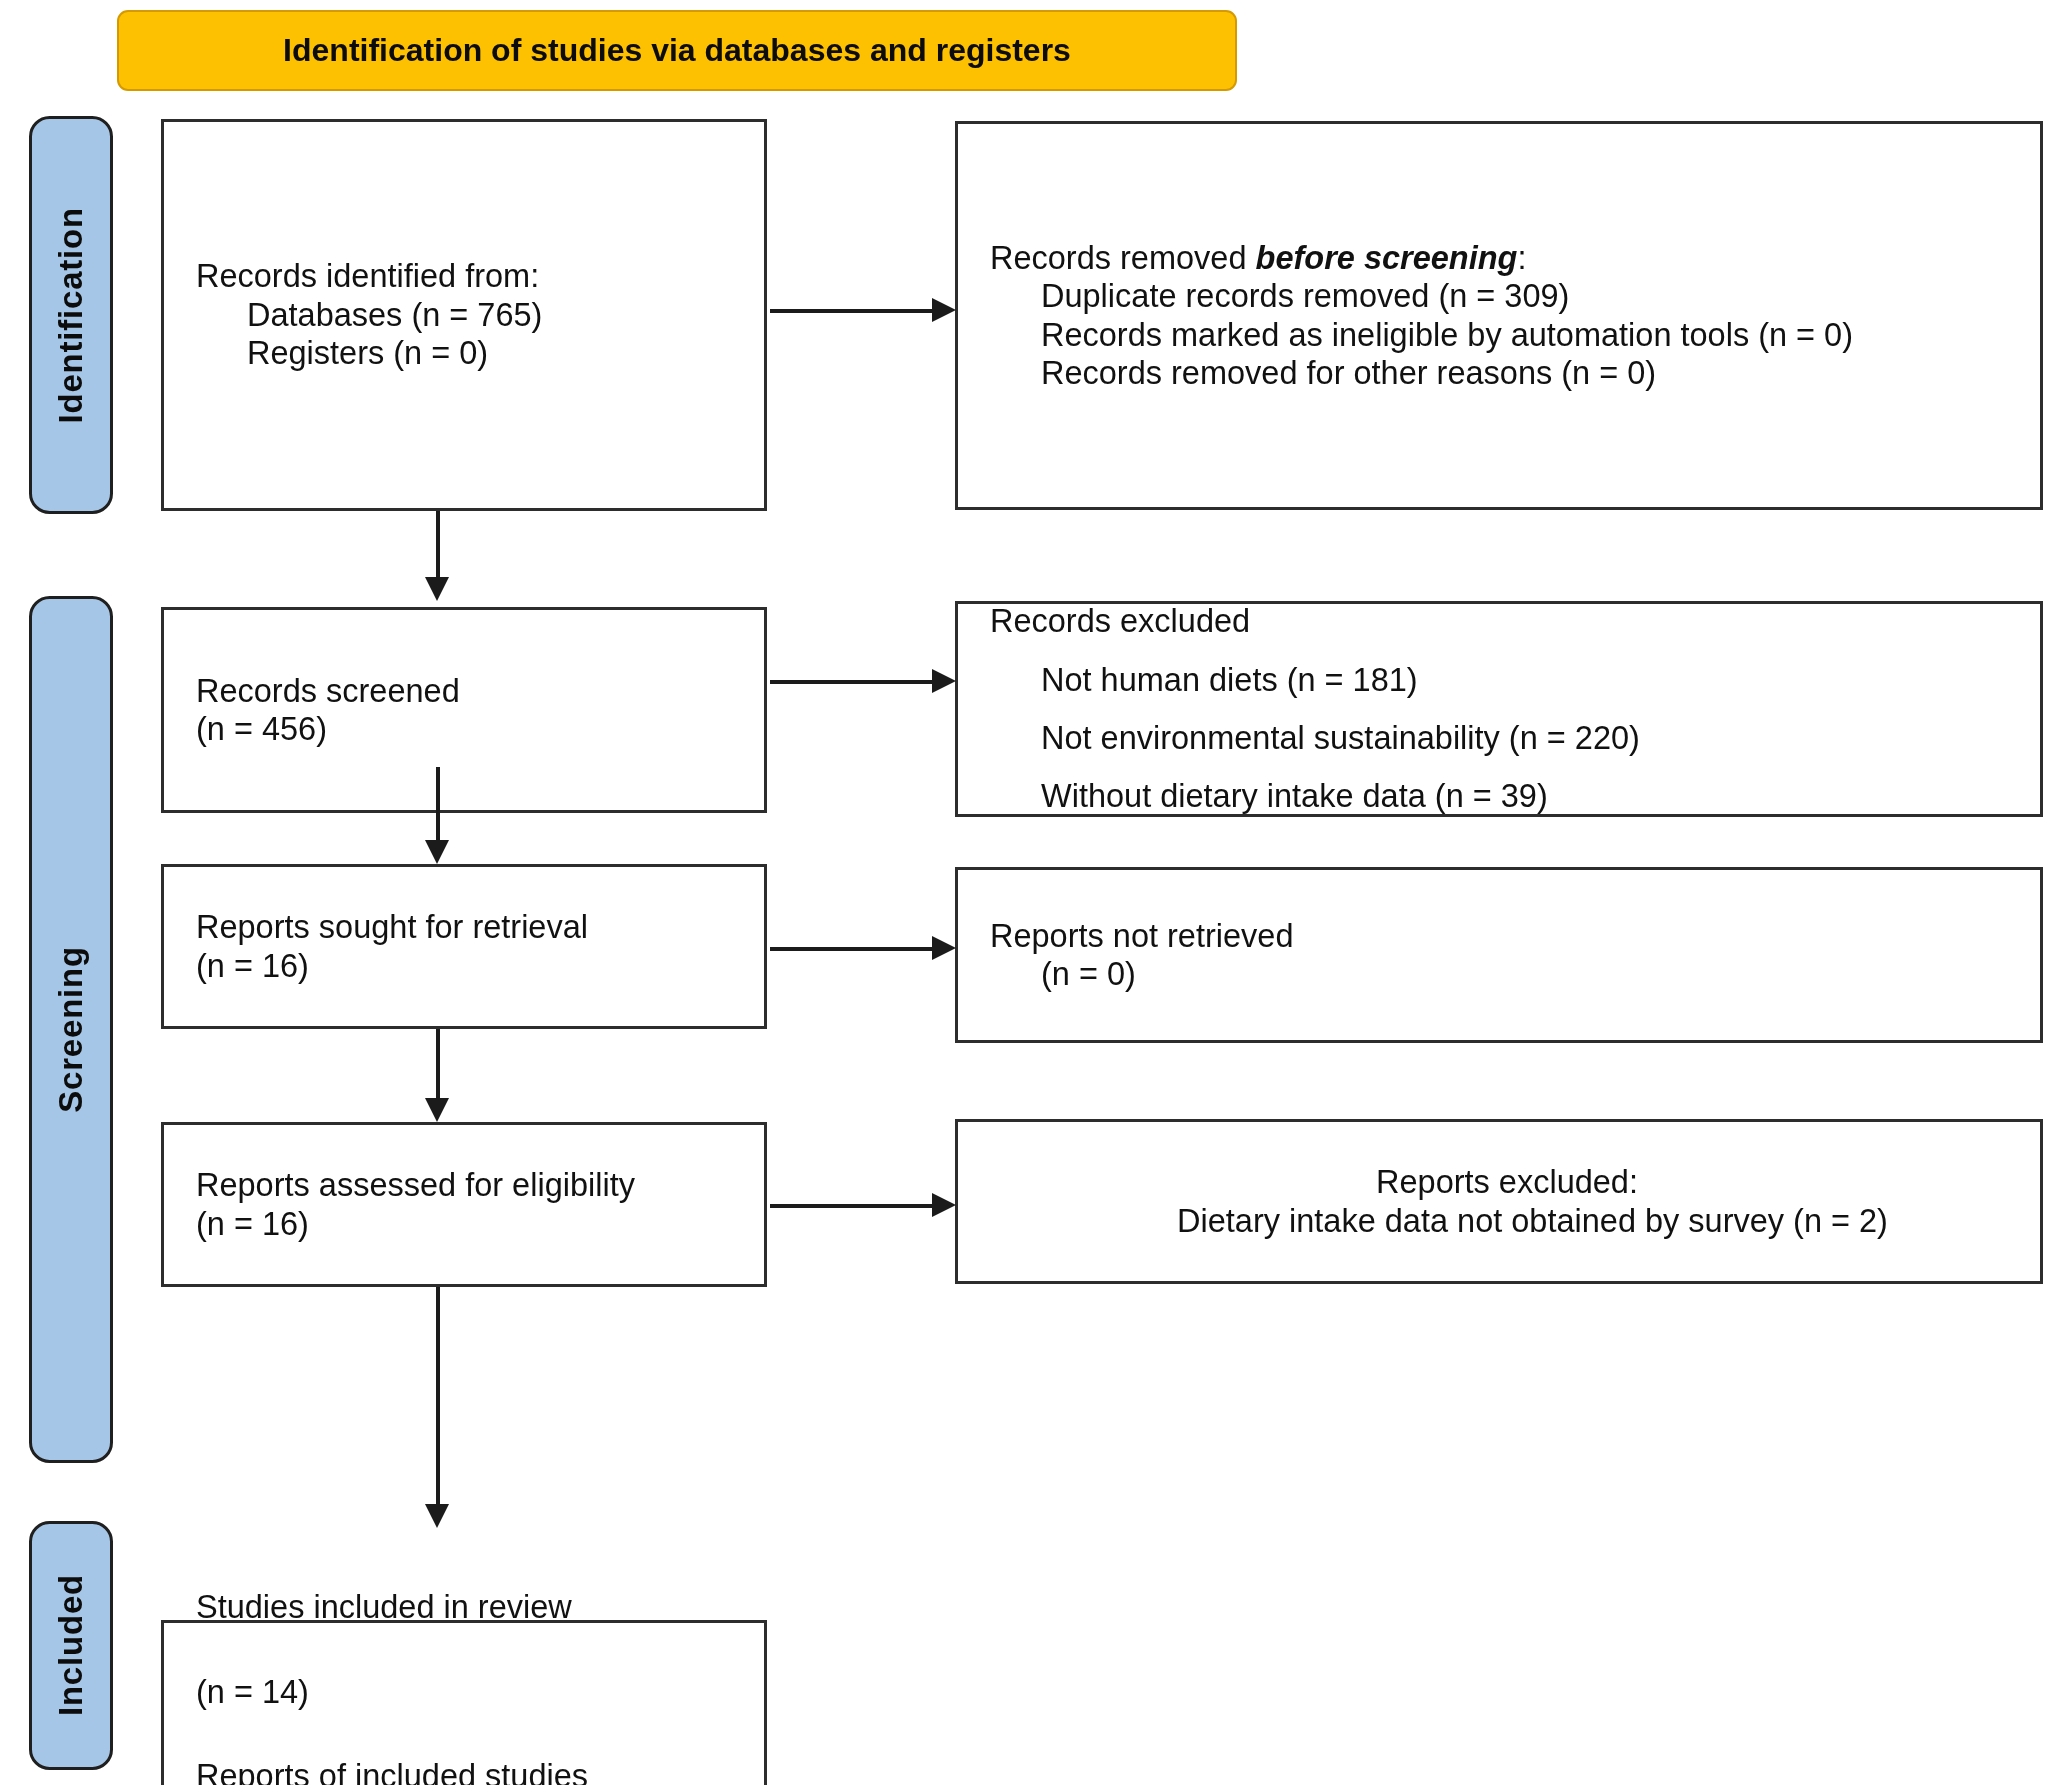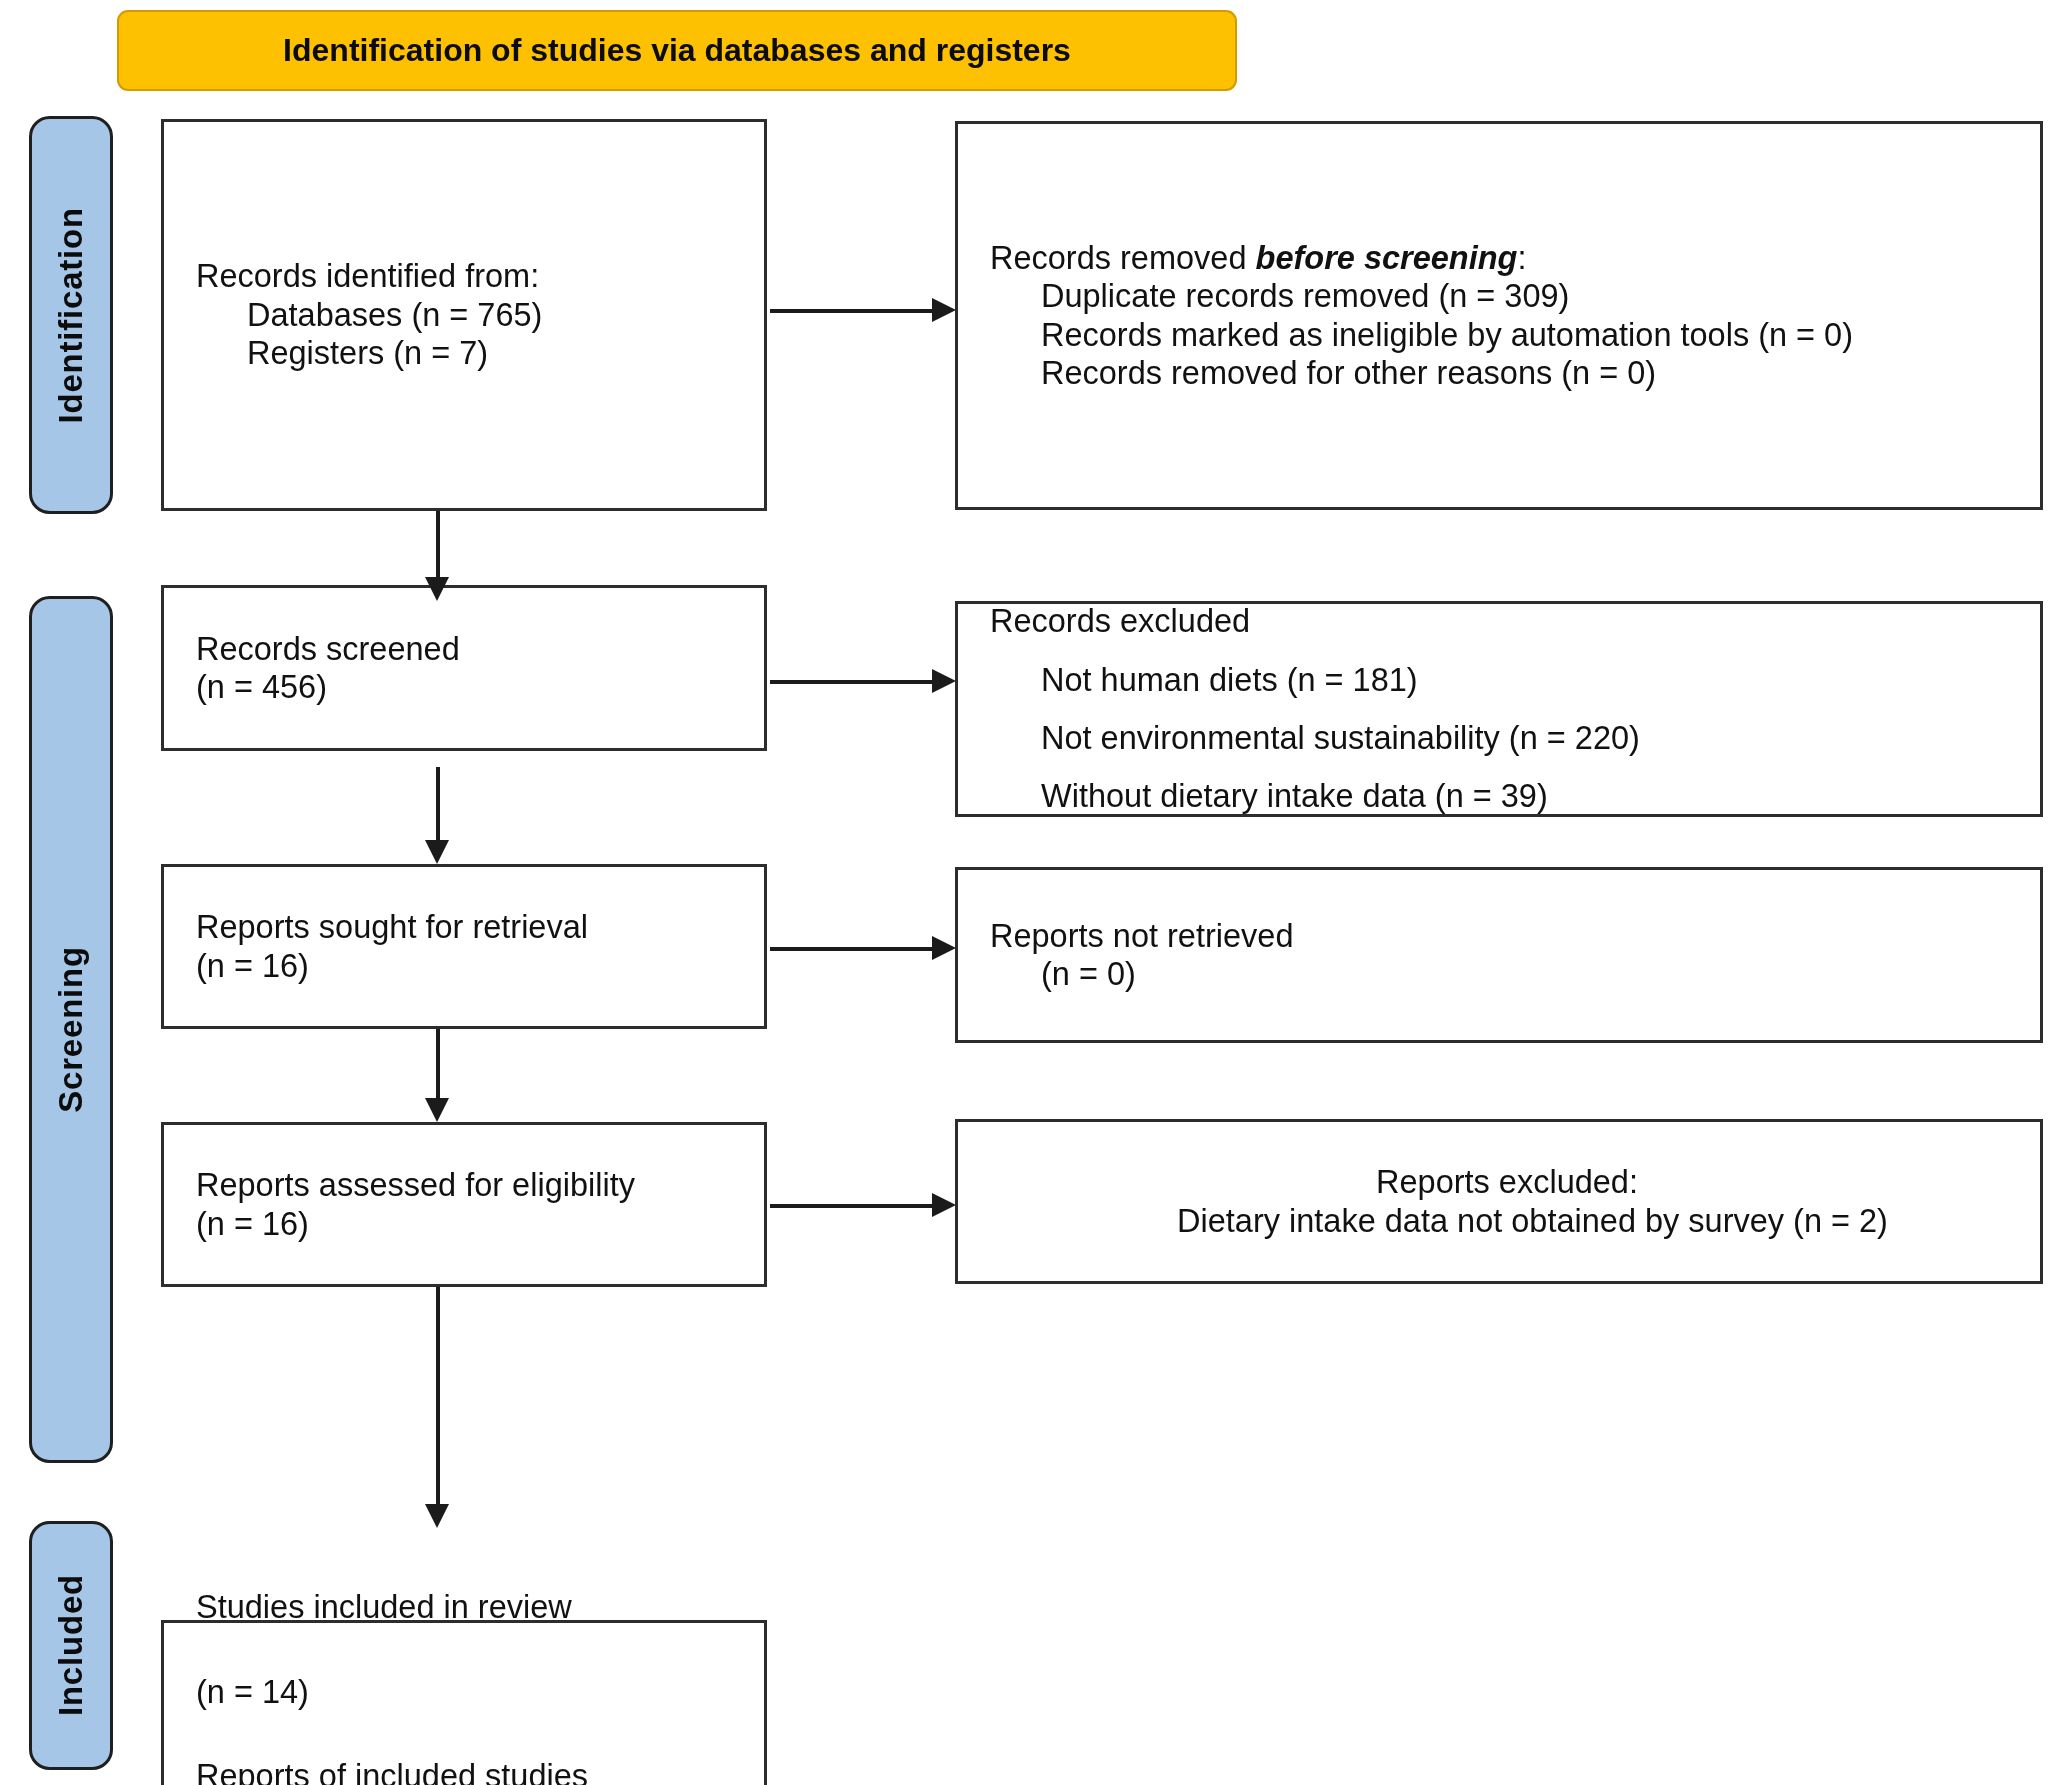--- a/index.html
+++ b/index.html
@@ -54,21 +54,21 @@
     box-sizing: border-box;
     display: flex; flex-direction: column; justify-content: center;
     font-size: 32.5px; line-height: 1.18;
     padding: 8px 16px 8px 32px;
   }
   .fbox .indent { padding-left: 51px; }
   .col-left  { left: 161px;  width: 606px; }
   .col-right { left: 955px; width: 1088px; }
 
   #box-records-identified { top: 119px;  height: 392px; }
-  #box-records-screened   { top: 585px;  height: 166px; }
+  #box-records-screened   { top: 607px;  height: 206px; }
   #box-reports-sought     { top: 864px; height: 165px; }
   #box-reports-assessed   { top: 1122px; height: 165px; }
   #box-studies-included   { top: 1620px; height: 228px; gap: 46px; }
 
   #box-records-removed       { top: 121px;  height: 389px; }
   #box-records-excluded      { top: 601px;  height: 216px; gap: 20px; }
   #box-reports-not-retrieved { top: 867px; height: 176px; }
   #box-reports-excluded      { top: 1119px; height: 165px; align-items: center; }
 
   .italic { font-style: italic; font-weight: bold; }
@@ -116,21 +116,21 @@
   <div class="stage" id="stage-screening">
     <span>Screening</span>
   </div>
   <div class="stage" id="stage-included">
     <span>Included</span>
   </div>
 
   <div class="fbox col-left" id="box-records-identified">
     <div>Records identified from:</div>
     <div class="indent">Databases (n = 765)</div>
-    <div class="indent">Registers (n = 7)</div>
+    <div class="indent">Registers (n = 0)</div>
   </div>
 
   <div class="fbox col-left" id="box-records-screened">
     <div>Records screened</div>
     <div>(n = 456)</div>
   </div>
 
   <div class="fbox col-left" id="box-reports-sought">
     <div>Reports sought for retrieval</div>
     <div>(n = 16)</div>

